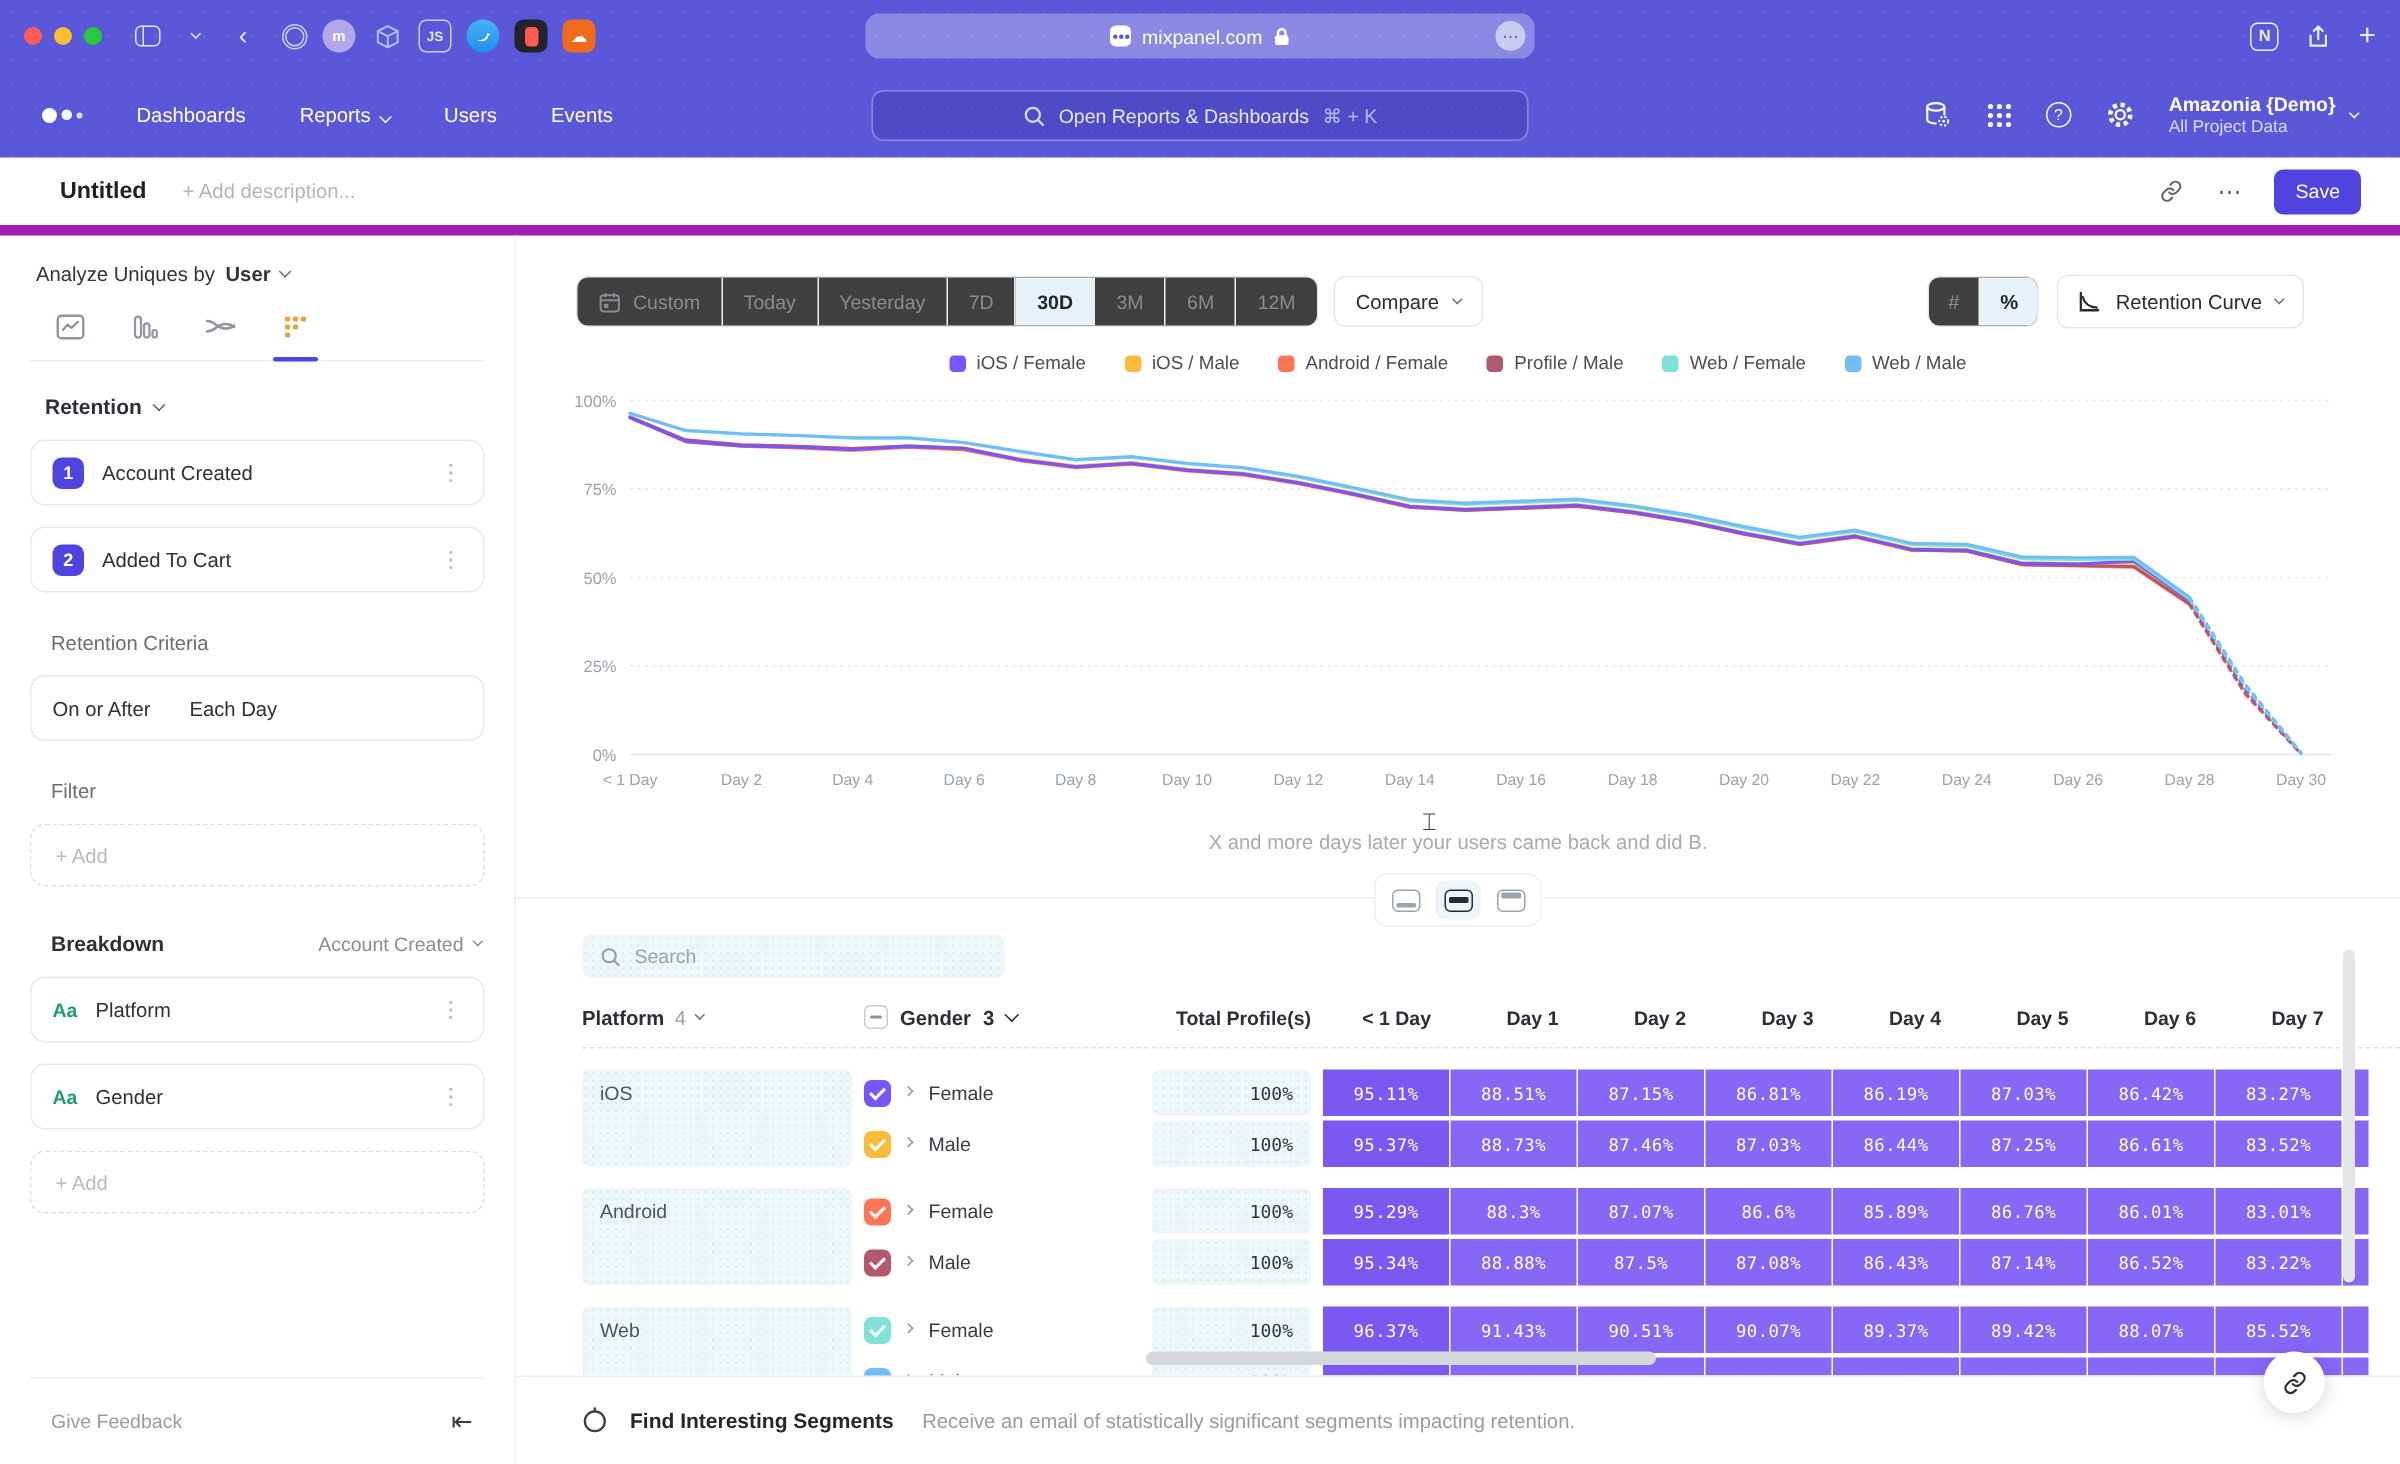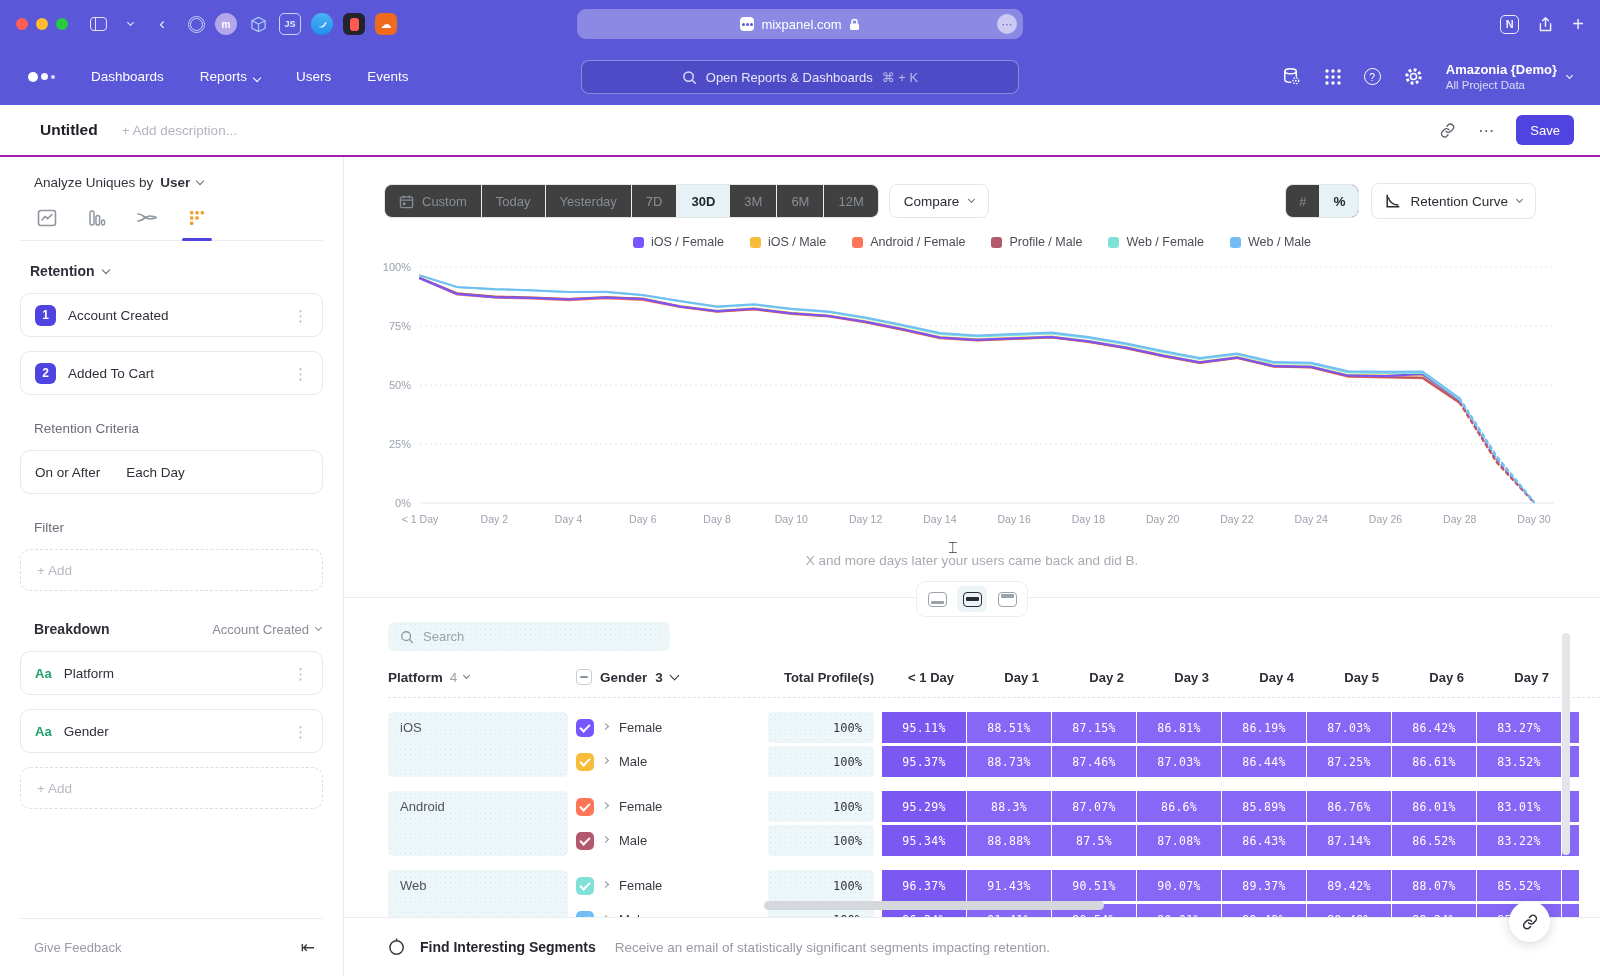--- a/index.html
+++ b/index.html
@@ -51,33 +51,33 @@
     background:rgba(30,24,120,0.18);border:1px solid rgba(255,255,255,0.35);display:flex;align-items:center;justify-content:center;gap:9px;
     color:#e8e6fa;font-size:13px;}
   .nav-search .short{color:rgba(255,255,255,0.6);}
   .nav-right{margin-left:auto;display:flex;align-items:center;gap:22px;color:#fff;}
   .help-ic{width:17px;height:17px;border:1.6px solid #fff;border-radius:50%;font-size:10.5px;display:flex;align-items:center;justify-content:center;}
   .project{display:flex;align-items:center;gap:10px;}
   .project .nm{font-size:13px;font-weight:bold;line-height:1.25;}
   .project .sc{font-size:11.5px;opacity:.78;font-weight:normal;}
 
   
-  .title-bar{height:52px;background:#fff;border-bottom:2px solid #a21caf;display:flex;align-items:center;padding:0 26px 0 40px;}
+  .title-bar{height:52px;background:#fff;border-bottom:7px solid #a21caf;display:flex;align-items:center;padding:0 26px 0 40px;}
   .rpt-title{font-size:15.5px;font-weight:bold;color:#20202a;}
   .rpt-desc{font-size:13.5px;color:#b4b4be;margin-left:24px;}
   .title-right{margin-left:auto;display:flex;align-items:center;gap:22px;color:#5f5f6b;}
   .save-btn{background:#4f44e0;color:#fff;font-size:13px;border:none;border-radius:6px;height:30px;padding:0 14px;}
 
   
   .content{display:flex;height:819px;}
   .sidebar{width:344px;border-right:1px solid #ececf2;display:flex;flex-direction:column;padding:0 20px;}
   .main{flex:1;position:relative;display:flex;flex-direction:column;overflow:hidden;}
 
   
-  .an-row{margin:18px 0 0 14px;font-size:13.5px;color:#33333e;display:flex;align-items:center;gap:7px;}
+  .an-row{margin:18px 0 0 4px;font-size:13.5px;color:#33333e;display:flex;align-items:center;gap:7px;}
   .an-row b{font-weight:bold;}
   .an-row .cv{width:6px;height:6px;color:#6a6a75;}
   .tab-row{margin:18px 0 0 0;padding:0 0 12px 14px;display:flex;gap:24px;border-bottom:1px solid #ececf2;}
   .tab{width:26px;display:flex;justify-content:center;position:relative;color:#9096a0;}
   .tab.active::after{content:"";position:absolute;left:-2px;right:-2px;bottom:-13px;height:3px;background:#4f44e0;border-radius:2px;}
   .sec-head{margin:22px 0 0 10px;font-size:14px;font-weight:bold;color:#2f2f3a;display:flex;align-items:center;gap:8px;}
   .sec-head .cv{width:6px;height:6px;color:#5c5c68;}
   .sec-sub{margin:26px 0 0 14px;font-size:13.5px;color:#6d6d78;}
   .side-card{margin-top:14px;height:44px;border:1px solid #e7e7ee;border-radius:10px;display:flex;align-items:center;padding:0 14px;gap:12px;background:#fff;}
   .badge{width:21px;height:21px;border-radius:6px;background:#4f44e0;color:#fff;font-size:12px;font-weight:bold;display:flex;align-items:center;justify-content:center;}

